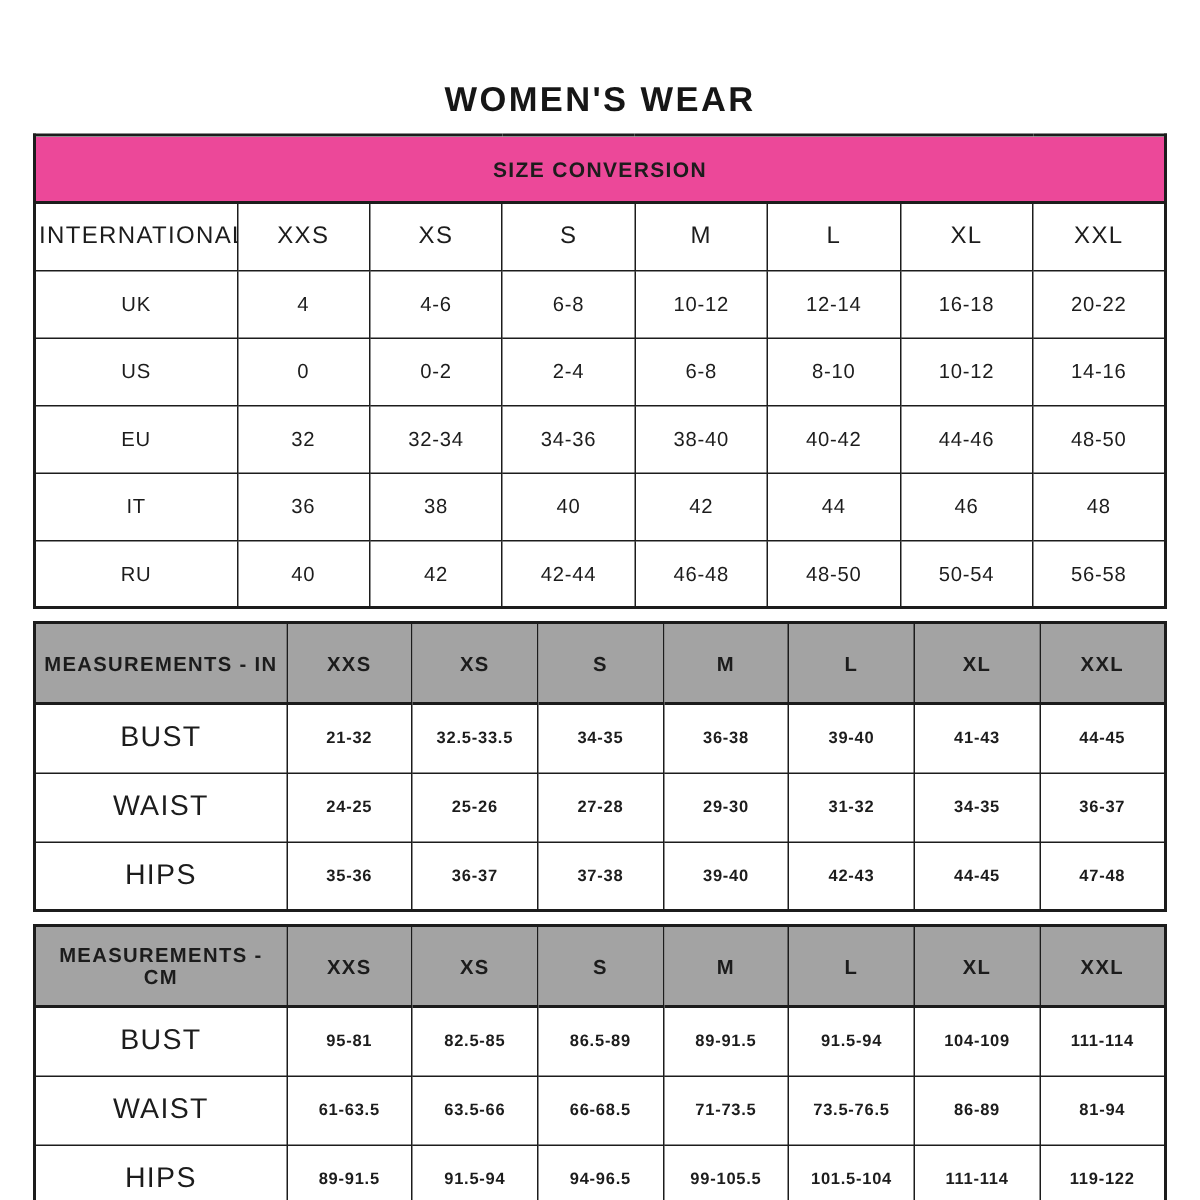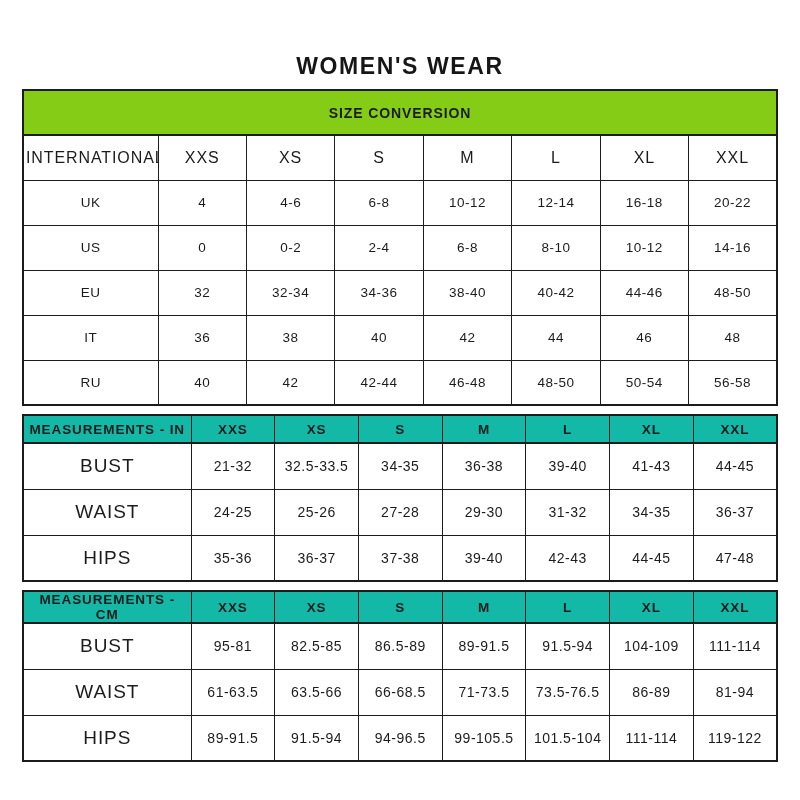--- a/index.html
+++ b/index.html
@@ -34,49 +34,49 @@
     text-align: center;
     vertical-align: middle;
     padding: 0 2px;
     letter-spacing: 0.5px;
     overflow: hidden;
   }
   
   .conv col.label-col  { width: 135px; }
   .conv .title-row td {
     height: 45px;
-    background: #84cc16;
+    background: #ec4899;
     font-size: 14px;
     font-weight: 700;
     letter-spacing: 0.9px;
     border-bottom-width: 2.5px;
   }
   .conv .header-row td {
     height: 45px;
     font-size: 16px;
     font-weight: 500;
     letter-spacing: 0.9px;
     margin-left: 10px;
   }
   .conv .data-row td {
     height: 45px;
     font-size: 13.5px;
     font-weight: 500;
   }
   
   .meas col.label-col { width: 168px; }
   .meas .header-row td {
-    height: 28px;
-    background: #14b8a6;
+    height: 54px;
+    background: #a3a3a3;
     font-size: 13.5px;
     font-weight: 700;
     letter-spacing: 0.9px;
     border-bottom-width: 2.5px;
   }
-  .meas .data-row td { height: 46px; font-size: 14px; font-weight: 400; }
+  .meas .data-row td { height: 46px; font-size: 11px; font-weight: 700; }
   .meas .data-row td.row-label {
     font-size: 19px;
     font-weight: 400;
     letter-spacing: 0.9px;
   }
 </style>
 </head>
 <body>
 
 <div class="page">

